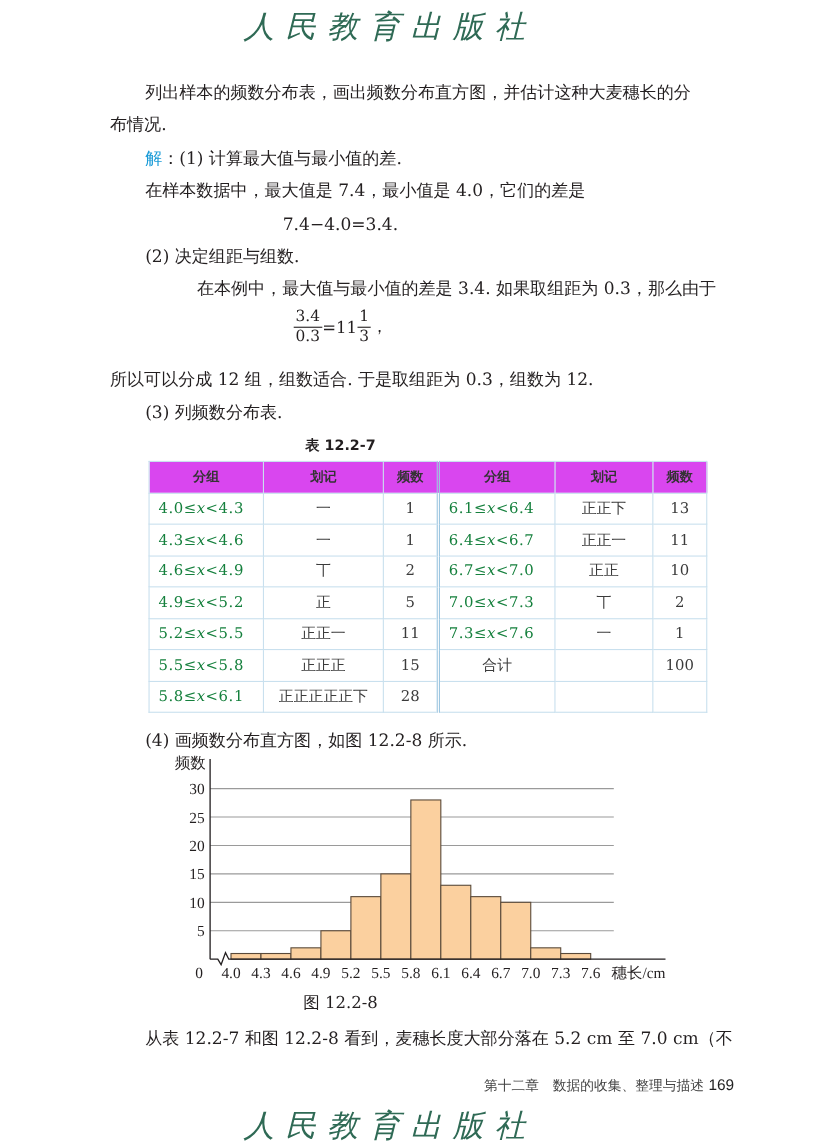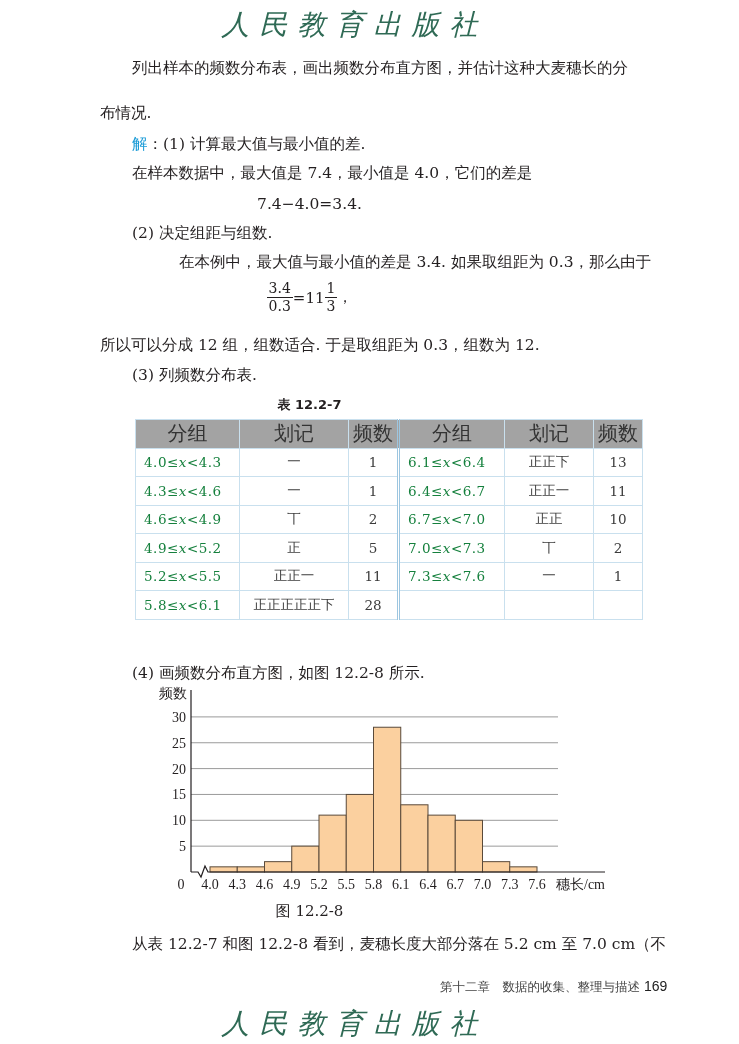--- a/index.html
+++ b/index.html
@@ -14,38 +14,38 @@
   .accent { color:#1a9bd7; }
   .center { text-align:center; left:0; width:619px; }
   .frac { display:inline-block; vertical-align:middle; text-align:right; font-size:14px; line-height:17px; }
   .frac .num { display:block; border-bottom:1px solid #231f20; padding:0 2px; }
   .frac .den { display:block; padding:0 2px; }
   .caption { font-size:13px; font-weight:bold; font-family:"DejaVu Sans","Liberation Sans",sans-serif; }
   
   table.freq { position:absolute; left:135px; top:419px; border-collapse:collapse;
                font-size:13.5px; color:#3b3b3b; border:1.5px solid #8fc0de; }
   table.freq td, table.freq th { border:1px solid #c9e0ee; height:27.5px; padding:0; text-align:center; font-weight:normal; }
-  table.freq th { background:#a3a3a3; color:#333; font-size:20px; }
+  table.freq th { background:#d946ef; color:#333; font-size:12px;font-weight:bold; }
   table.freq td.range { text-align:left; padding-left:8px; color:#15803d; letter-spacing:0.5px; }
   table.freq .sep { border-left:3px double #9dc6e0; }
   .it { font-style:italic; }
   .c1 { width:103px; } .c2 { width:108px; } .c3 { width:48px; }
   .c4 { width:104px; } .c5 { width:88px; } .c6 { width:48px; }
   
   .chart { position:absolute; left:0; top:0; width:739px; height:1044px; pointer-events:none; }
   .chart text { font-family:"Liberation Serif","DejaVu Serif",serif; font-size:14px; fill:#231f20; }
   .footer { font-size:12.5px; color:#444; font-family:"DejaVu Serif",serif; }
   .footer .pg { font-family:"Liberation Sans","DejaVu Sans",sans-serif; font-size:14px; color:#222; }
 </style>
 </head>
 <body>
 
 <div class="abs logo logo-top">人民教育出版社</div>
 
-<div class="abs p" style="left:132px;top:57px;">列出样本的频数分布表，画出频数分布直方图，并估计这种大麦穗长的分</div>
+<div class="abs p" style="left:132px;top:73px;">列出样本的频数分布表，画出频数分布直方图，并估计这种大麦穗长的分</div>
 <div class="abs p" style="left:100px;top:102px;">布情况.</div>
 
 <div class="abs p" style="left:132px;top:133px;"><span class="accent">解</span><span>：(1) 计算最大值与最小值的差.</span></div>
 <div class="abs p" style="left:132px;top:162px;">在样本数据中，最大值是 7.4，最小值是 4.0，它们的差是</div>
 <div class="abs p center" style="top:193px;">7.4−4.0=3.4.</div>
 
 <div class="abs p" style="left:132px;top:222px;">(2) 决定组距与组数.</div>
 <div class="abs p" style="left:132px;top:251px;margin-left:47px;">在本例中，最大值与最小值的差是 3.4. 如果取组距为 0.3，那么由于</div>
 <div class="abs center" style="top:280px;font-size:15px;">
   <span class="frac"><span class="num">3.4</span><span class="den">0.3</span></span><span style="vertical-align:middle">=11</span><span class="frac"><span class="num">1</span><span class="den">3</span></span><span style="vertical-align:middle">，</span>
@@ -99,20 +99,28 @@
       <td>丅</td>
       <td>2</td>
       </tr>
       <tr>
         <td class="range"><span>5.2</span><span>≤</span><span class="it">x</span><span>&lt;</span><span>5.5</span></td>
       <td>正正一</td>
       <td>11</td>
         <td class="range sep"><span>7.3</span><span>≤</span><span class="it">x</span><span>&lt;</span><span>7.6</span></td>
       <td>一</td>
       <td>1</td>
+      </tr>
+      <tr>
+        <td class="range"><span>5.5</span><span>≤</span><span class="it">x</span><span>&lt;</span><span>5.8</span></td>
+      <td>正正正</td>
+      <td>15</td>
+        <td class="sep">合计</td>
+      <td></td>
+      <td>100</td>
       </tr>
       <tr>
         <td class="range"><span>5.8</span><span>≤</span><span class="it">x</span><span>&lt;</span><span>6.1</span></td>
       <td>正正正正正下</td>
       <td>28</td>
         <td class="sep"></td>
         <td></td>
         <td></td>
       </tr>
     </tbody>

